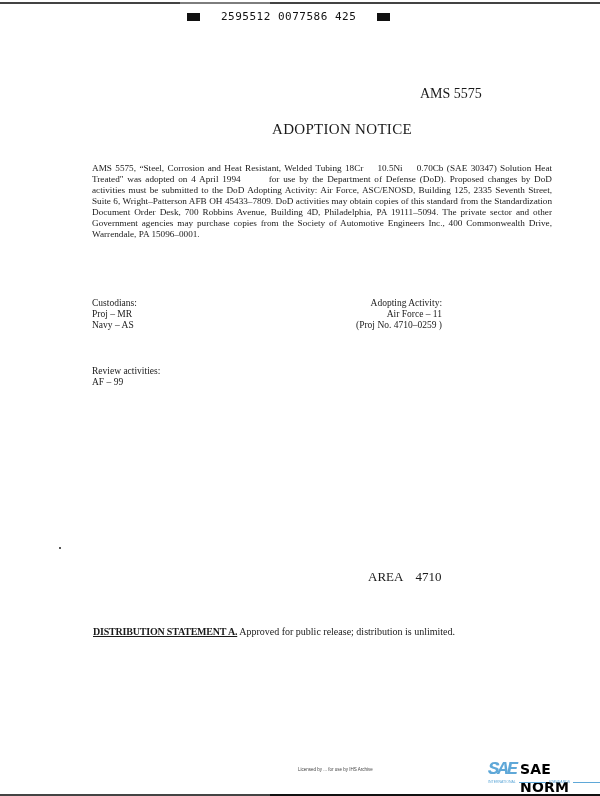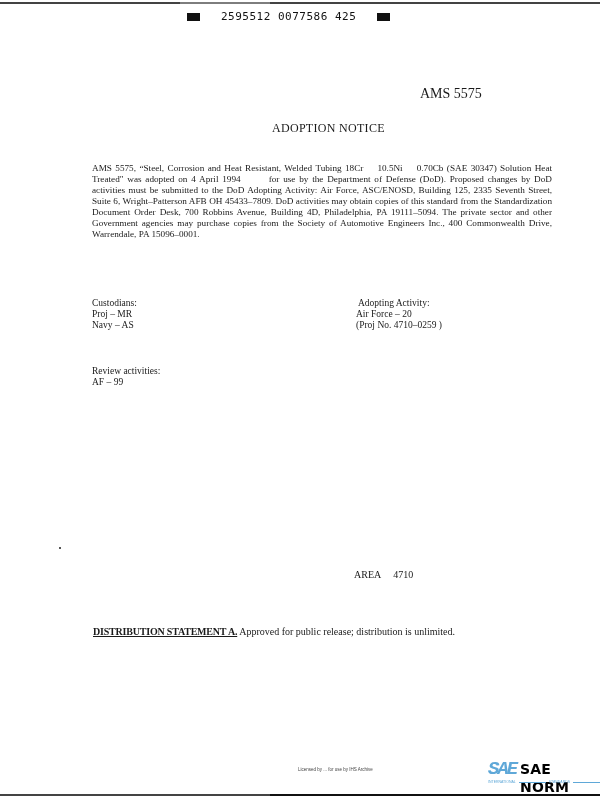--- a/index.html
+++ b/index.html
@@ -43,49 +43,49 @@
     .doc-id {
       position: absolute;
       top: 86px;
       left: 420px;
       font-size: 14px;
     }
     .notice-title {
       position: absolute;
       top: 121px;
       left: 272px;
-      font-size: 12px;
+      font-size: 15px;
       letter-spacing: 0.3px;
     }
     .body-para {
       position: absolute;
       top: 163px;
       left: 92px;
       width: 460px;
       font-size: 9.2px;
       line-height: 11px;
       text-align: justify;
     }
     .body-para .gap { display: inline-block; width: 14px; }
     .body-para .gap-lg { display: inline-block; width: 28px; }
     .block {
       position: absolute;
       font-size: 9.5px;
       line-height: 11px;
     }
     .block div { white-space: nowrap; }
     .custodians { top: 298px; left: 92px; }
-    .adopting { top: 298px; left: 356px; }
+    .adopting { top: 298px; left: 356px; text-align: right; }
     .adopting .indent { padding-left: 2px; }
     .review { top: 366px; left: 92px; }
     .area {
       position: absolute;
       top: 569px;
-      left: 354px;
-      font-size: 10px;
+      left: 368px;
+      font-size: 13px;
     }
     .area .area-gap { display: inline-block; width: 12px; }
     .distribution {
       position: absolute;
       top: 626px;
       left: 93px;
       font-size: 10px;
       white-space: nowrap;
     }
     .distribution .dist-label {
@@ -183,21 +183,21 @@
 </div>
 
 <div class="block custodians">
   <div>Custodians:</div>
   <div>Proj – MR</div>
   <div>Navy – AS</div>
 </div>
 
 <div class="block adopting">
   <div class="indent">Adopting Activity:</div>
-  <div>Air Force – 20</div>
+  <div>Air Force – 11</div>
   <div>(Proj No. 4710–0259 )</div>
 </div>
 
 <div class="block review">
   <div>Review activities:</div>
   <div>AF – 99</div>
 </div>
 
 <div class="speck"></div>
 

